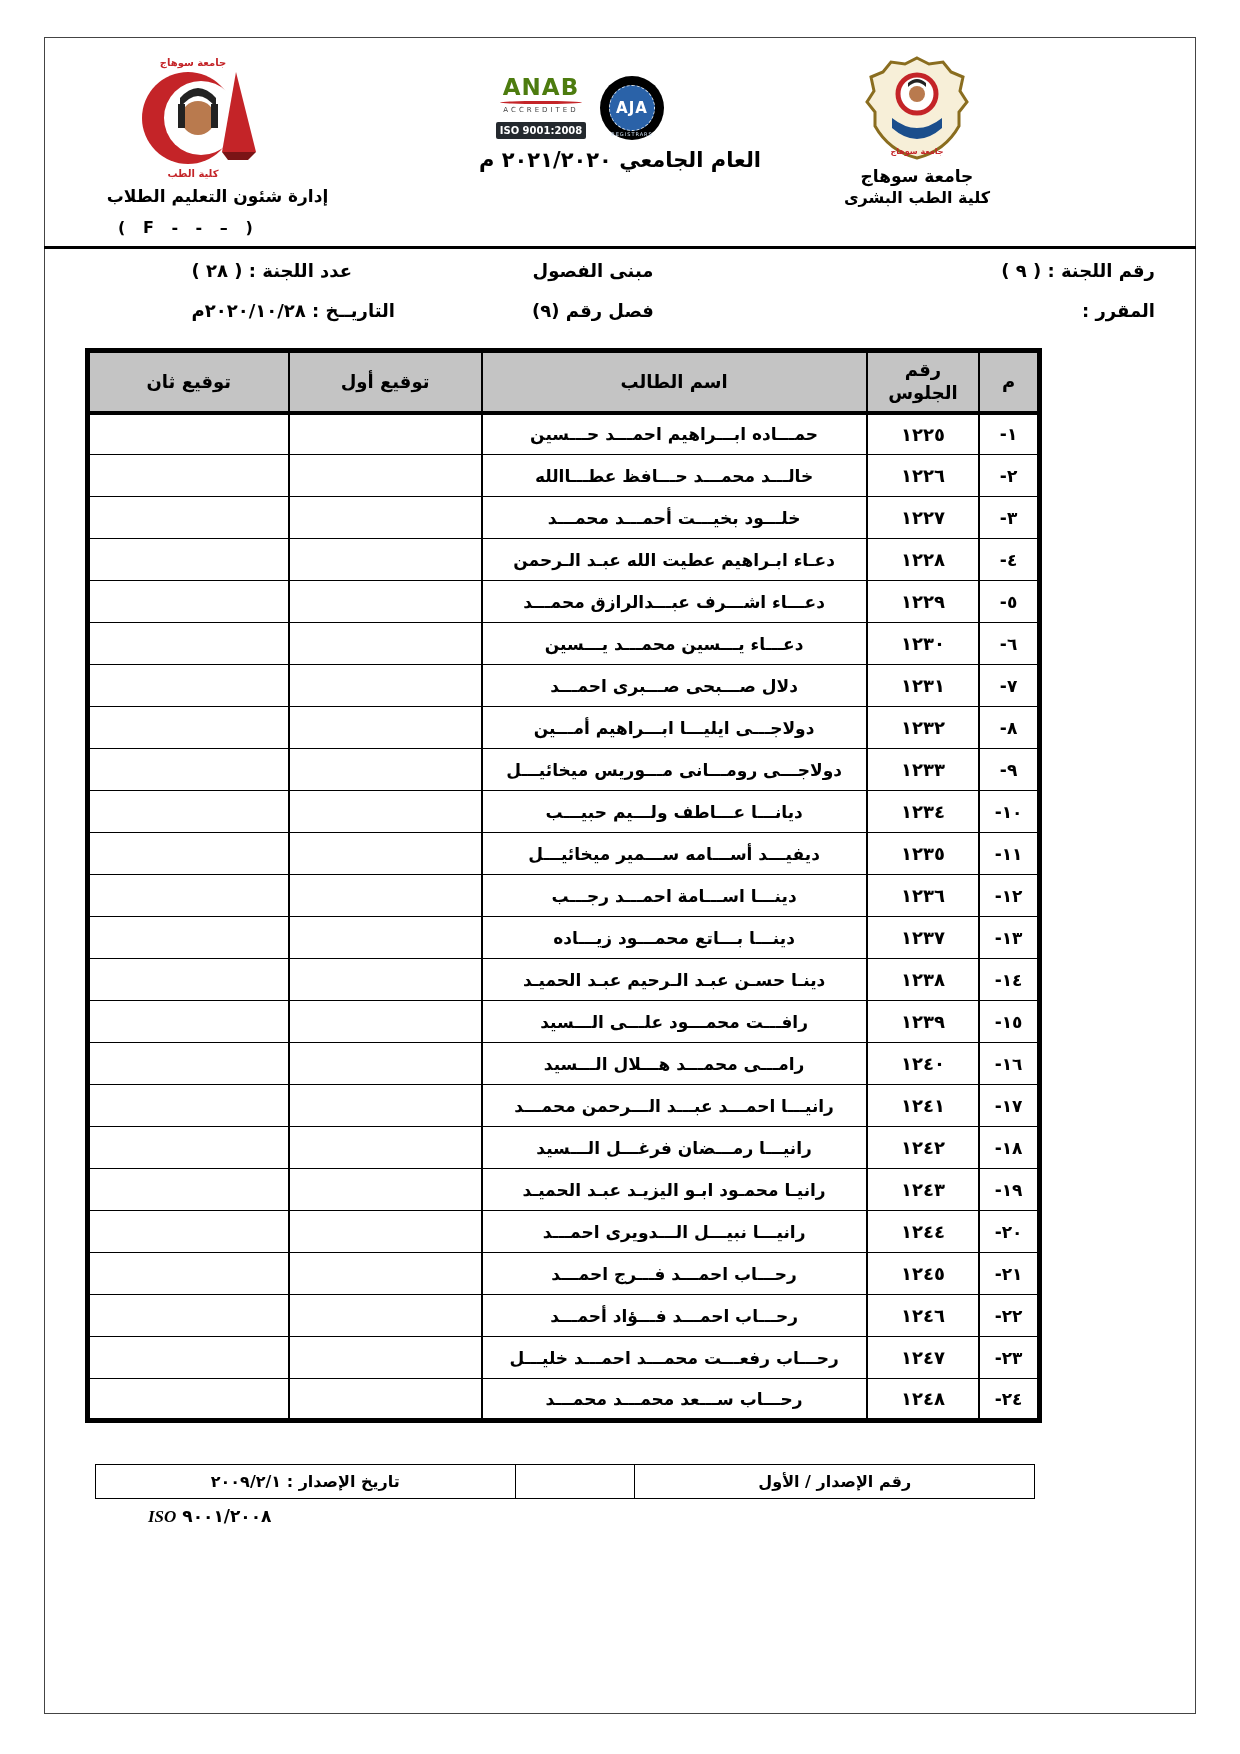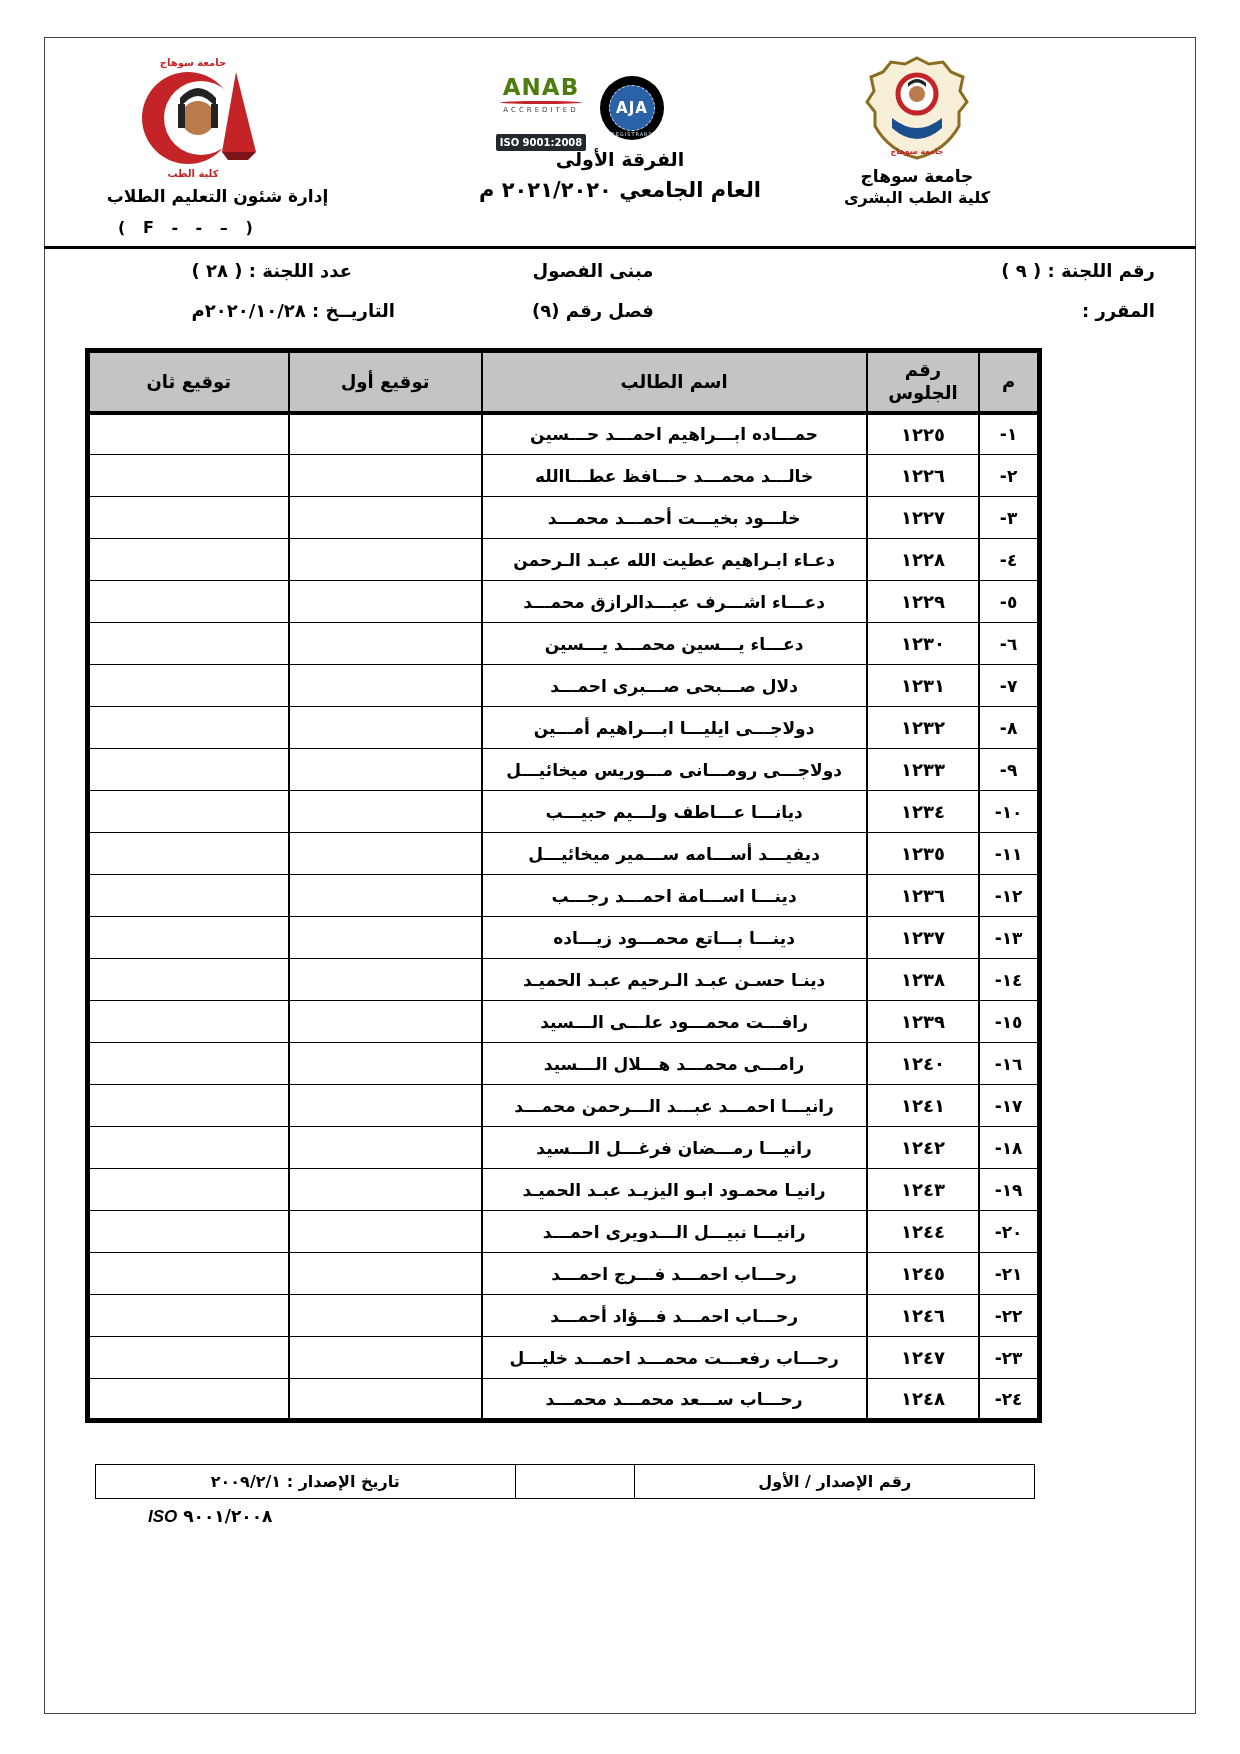--- a/index.html
+++ b/index.html
@@ -32,21 +32,21 @@
 
   .center-logos {
     position: absolute; top: 76px; left: 496px;
     display: flex; gap: 14px; align-items: flex-start; direction: ltr;
   }
   .anab { width: 90px; text-align: center; }
   .anab-name { color: #4d7c0f; font-weight: bold; font-size: 23px; letter-spacing: 1px; line-height: 1; }
   .anab-swoosh { height: 3px; background: #c42428; border-radius: 50%; margin: 2px 4px 2px; }
   .anab-accredited { font-size: 7px; letter-spacing: 3px; color: #444; }
   .anab-iso {
-    margin-top: 20px; background: #24292e; color: #fff;
+    margin-top: 8px; background: #24292e; color: #fff;
     font-size: 10px; font-weight: bold; padding: 3px 2px; border-radius: 2px;
   }
   .aja { width: 64px; height: 64px; border-radius: 50%; background: #000000; position: relative; }
   .aja-inner {
     position: absolute; inset: 9px; border-radius: 50%;
     background: #2a62a8; border: 1px dashed #dce8f5;
     display: flex; align-items: center; justify-content: center;
     color: #fff; font-weight: bold; font-size: 15px; letter-spacing: 1px;
   }
   .aja-sub {
@@ -107,21 +107,21 @@
     border: 1px solid #000; height: 34px;
     font-size: 16px; font-weight: bold; text-align: center; vertical-align: middle;
   }
   .footer-table td.f-issue { width: 400px; }
   .footer-table td.f-blank { width: 120px; }
   .footer-table td.f-date  { width: 420px; }
   .iso-line {
     position: absolute; top: 1506px; left: 148px;
     direction: ltr; font-size: 17px; font-weight: bold;
   }
-  .iso-prefix { font-family: Liberation Sans, sans-serif; font-style: italic; font-weight: bold; }
+  .iso-prefix { font-family: Liberation Serif, serif; font-style: italic; font-weight: bold; }
 
   
   .logo-cap { fill: #c42428; font-size: 10px; font-weight: bold; }
 </style>
 </head>
 <body>
 
 <div class="page-frame"></div>
 
 <div class="left-logo">
@@ -149,21 +149,20 @@
     <div class="anab-accredited">ACCREDITED</div>
     <div class="anab-iso">ISO 9001:2008</div>
   </div>
   <div class="aja">
     <div class="aja-inner">AJA</div>
     <div class="aja-sub">REGISTRARS</div>
   </div>
 </div>
 
 <div class="center-titles">
-  <div class="title-1">الفرقة الأولى</div>
   <div class="title-2">العام الجامعي ٢٠٢١/٢٠٢٠ م</div>
 </div>
 
 <div class="right-logo-block">
   <svg width="106" height="108" viewBox="0 0 106 108">
     <path d="M53,4 L65,10 L79,8 L87,18 L99,23 L96,37 L103,48 L95,58 L95,72 Q81,97 53,104 Q25,97 11,72 L11,58 L3,48 L10,37 L7,23 L19,18 L27,8 L41,10 Z" fill="#f7efd8" stroke="#8a6d1f" stroke-width="3"></path>
     <circle cx="53" cy="40" r="19" fill="#ffffff" stroke="#c42428" stroke-width="5"></circle>
     <circle cx="53" cy="40" r="8" fill="#b97a4e"></circle>
     <path d="M44,33 Q53,24 62,33 L62,29 Q53,21 44,29 Z" fill="#222222"></path>
     <path d="M28,64 Q53,84 78,64 L78,74 Q53,96 28,74 Z" fill="#1b4e8c"></path>

